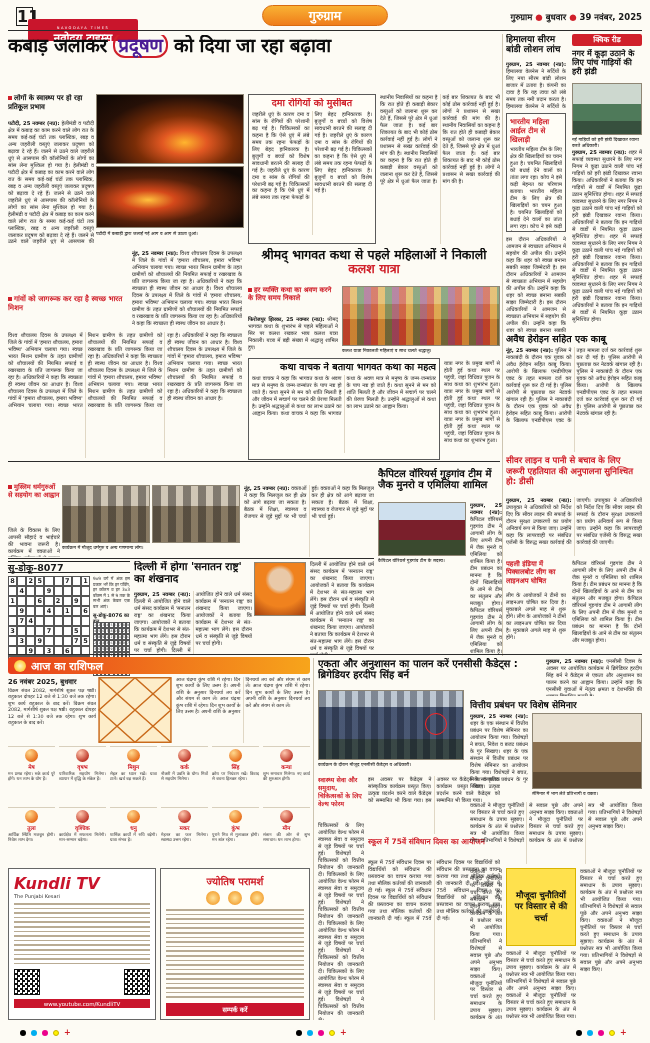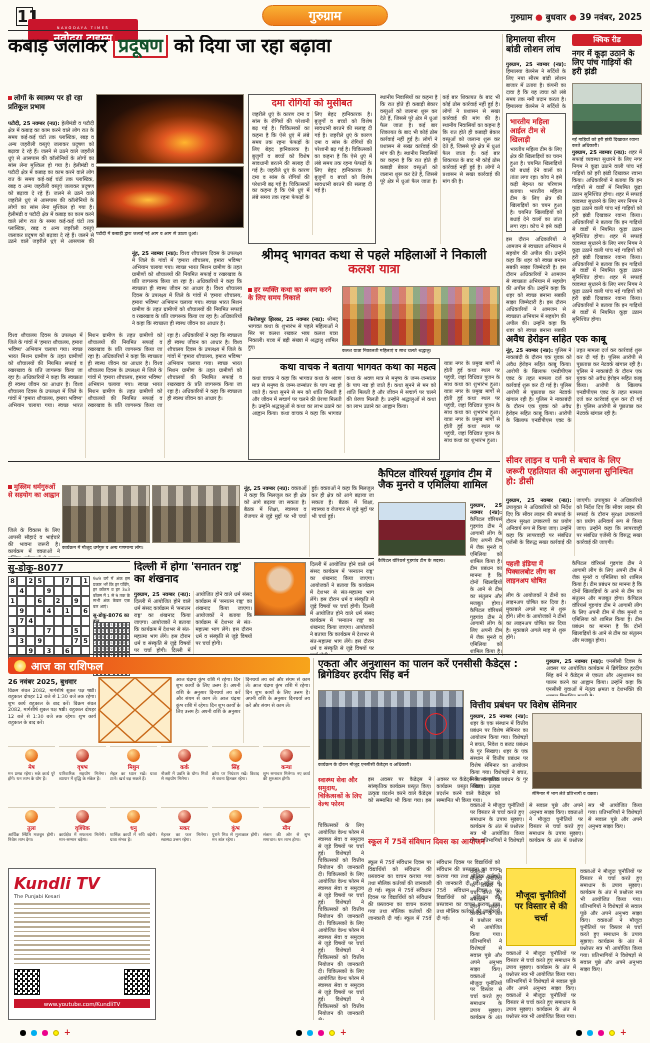--- a/index.html
+++ b/index.html
@@ -16,21 +16,21 @@
 .photo{position:absolute;border:1px solid #8f8674;overflow:hidden}
 .cap{font-size:4.7px;line-height:1.25;color:#111;overflow:hidden}
 .kick{font-weight:bold;color:#d0202a;line-height:1.25;overflow:hidden}
 .kick .sq,.bk .sq{display:inline-block;width:4px;height:4px;background:#d0202a;margin-right:2px}
 .box{border:1px solid #5a5a5a;padding:3px;background:#fffdf6;overflow:hidden}
 .rule{border-top:1.4px solid #2c2c2c}
 .vrule{border-left:1px solid #cdc4b0}
 #masthead-brand{background:#c9152c;color:#fff;text-align:center;border-radius:2px}
 #edition-pill{background:linear-gradient(180deg,#f9b234,#ef7d1a);border:1px solid #d96b10;border-radius:11px;color:#fff;font-weight:bold;text-align:center}
 #lead-subhead{background:#f7f0b4;border:1px solid #e4d98a;color:#16418c;font-weight:bold}
-.mark{color:#14532d;border:2px solid #d0202a;padding:0 3px;border-radius:1px}
+.mark{color:#4c1d95;border:2px solid #d0202a;padding:0 3px;border-radius:12px}
 .ph-fire1{background:radial-gradient(ellipse at 60% 70%,#ffb52e 0%,#e25822 18%,#7a2d07 40%,#261007 68%,#0d0704 100%)}
 .ph-fire2{background:radial-gradient(ellipse at 35% 55%,#ffc13d 0%,#d4481a 20%,#55200a 48%,#120905 85%)}
 .ph-proc{background:repeating-linear-gradient(90deg,rgba(214,60,40,.55) 0 7px,rgba(240,180,60,.55) 7px 14px,rgba(70,130,70,.5) 14px 21px,rgba(150,60,130,.5) 21px 28px),linear-gradient(180deg,#d9d3c6 0 30%,#c89a6d 30% 55%,#9c4527 55% 100%)}
 .ph-meet{background:repeating-linear-gradient(90deg,rgba(45,38,32,.55) 0 8px,rgba(120,100,80,.2) 8px 15px),linear-gradient(180deg,#e6dfcf 0 35%,#8d8068 35% 100%)}
 .ph-team{background:linear-gradient(180deg,#cfe0ee 0 32%,#7a1f2b 32% 72%,#3a4a2f 72% 100%)}
 .ph-ncc{background:repeating-linear-gradient(90deg,rgba(30,40,60,.5) 0 7px,rgba(90,110,140,.25) 7px 13px),linear-gradient(180deg,#dfe6ea 0 24%,#44506b 24% 70%,#2e3a2e 70% 100%)}
 .ph-fin{background:linear-gradient(180deg,#e8e0d0 0 38%,#8a6f4e 38% 78%,#5d4a33 78% 100%)}
 .ph-qr{background:linear-gradient(180deg,#cdd8cf 0 40%,#4f7a5a 40% 75%,#37503e 75% 100%)}
 .ph-sant{background:radial-gradient(circle at 50% 32%,#e9c9a8 0 24%,#f0821e 34% 62%,#a33f10 100%)}
 #sudoku-grid,#sudoku-sol{display:grid;grid-template-columns:repeat(9,1fr);grid-template-rows:repeat(9,1fr);background:#fff}
@@ -101,20 +101,21 @@
   <div class="abs cap" style="left:572px;top:137px;width:70px;height:10px">नई गाड़ियों को हरी झंडी दिखाकर रवाना करते अधिकारी।</div>
   <div class="abs body" style="left:572px;top:149px;width:70px;height:183px"><span class="dl">गुरुग्राम, 25 नवम्बर (नप्र):</span> <span>शहर में सफाई व्यवस्था सुधारने के लिए नगर निगम ने कूड़ा उठाने वाली पांच नई गाड़ियों को हरी झंडी दिखाकर रवाना किया। अधिकारियों ने बताया कि इन गाड़ियों से वार्डों में नियमित कूड़ा उठान सुनिश्चित होगा। शहर में सफाई व्यवस्था सुधारने के लिए नगर निगम ने कूड़ा उठाने वाली पांच नई गाड़ियों को हरी झंडी दिखाकर रवाना किया। अधिकारियों ने बताया कि इन गाड़ियों से वार्डों में नियमित कूड़ा उठान सुनिश्चित होगा। शहर में सफाई व्यवस्था सुधारने के लिए नगर निगम ने कूड़ा उठाने वाली पांच नई गाड़ियों को हरी झंडी दिखाकर रवाना किया। अधिकारियों ने बताया कि इन गाड़ियों से वार्डों में नियमित कूड़ा उठान सुनिश्चित होगा। शहर में सफाई व्यवस्था सुधारने के लिए नगर निगम ने कूड़ा उठाने वाली पांच नई गाड़ियों को हरी झंडी दिखाकर रवाना किया। अधिकारियों ने बताया कि इन गाड़ियों से वार्डों में नियमित कूड़ा उठान सुनिश्चित होगा।</span></div>
   <div class="abs body" style="left:506px;top:236px;width:60px;height:96px">इस दौरान अधिकारियों ने आमजन से स्वच्छता अभियान में सहयोग की अपील की। उन्होंने कहा कि शहर को स्वच्छ बनाना सबकी साझा जिम्मेदारी है। इस दौरान अधिकारियों ने आमजन से स्वच्छता अभियान में सहयोग की अपील की। उन्होंने कहा कि शहर को स्वच्छ बनाना सबकी साझा जिम्मेदारी है। इस दौरान अधिकारियों ने आमजन से स्वच्छता अभियान में सहयोग की अपील की। उन्होंने कहा कि शहर को स्वच्छ बनाना सबकी साझा जिम्मेदारी है।</div>
 
   <div class="abs hl" style="left:506px;top:334px;width:136px;height:11px;font-size:9.5px">अवैध हेरोइन सहित एक काबू</div>
   <div class="abs body c2" style="left:506px;top:347px;width:136px;height:105px"><span class="dl">नूंह, 25 नवम्बर (नप्र):</span> <span>पुलिस ने नाकाबंदी के दौरान एक युवक को अवैध हेरोइन सहित काबू किया। आरोपी के खिलाफ एनडीपीएस एक्ट के तहत मामला दर्ज कर कार्रवाई शुरू कर दी गई है। पुलिस आरोपी से पूछताछ कर नेटवर्क खंगाल रही है। पुलिस ने नाकाबंदी के दौरान एक युवक को अवैध हेरोइन सहित काबू किया। आरोपी के खिलाफ एनडीपीएस एक्ट के तहत मामला दर्ज कर कार्रवाई शुरू कर दी गई है। पुलिस आरोपी से पूछताछ कर नेटवर्क खंगाल रही है। पुलिस ने नाकाबंदी के दौरान एक युवक को अवैध हेरोइन सहित काबू किया। आरोपी के खिलाफ एनडीपीएस एक्ट के तहत मामला दर्ज कर कार्रवाई शुरू कर दी गई है। पुलिस आरोपी से पूछताछ कर नेटवर्क खंगाल रही है।</span></div>
 
   <div class="abs kick" style="left:506px;top:455px;width:136px;height:40px;font-size:8.5px">सीवर लाइन व पानी से बचाव के लिए जरूरी एहतियात की अनुपालना सुनिश्चित हो: डीसी</div>
   <div class="abs body c2" style="left:506px;top:497px;width:136px;height:59px"><span class="dl">गुरुग्राम, 25 नवम्बर (नप्र):</span> <span>उपायुक्त ने अधिकारियों को निर्देश दिए कि सीवर लाइन की सफाई के दौरान सुरक्षा उपकरणों का प्रयोग अनिवार्य रूप से किया जाए। उन्होंने कहा कि लापरवाही पर संबंधित एजेंसी के विरुद्ध सख्त कार्रवाई की जाएगी। उपायुक्त ने अधिकारियों को निर्देश दिए कि सीवर लाइन की सफाई के दौरान सुरक्षा उपकरणों का प्रयोग अनिवार्य रूप से किया जाए। उन्होंने कहा कि लापरवाही पर संबंधित एजेंसी के विरुद्ध सख्त कार्रवाई की जाएगी।</span></div>
 
+  <div class="abs kick" style="left:8px;top:294px;width:122px;height:24px;font-size:7.2px"><span class="sq"></span><span>गांवों को जागरूक कर रहा है स्वच्छ भारत मिशन</span></div>
   <div class="abs body" style="left:132px;top:250px;width:110px;height:78px"><span class="dl">नूंह, 25 नवम्बर (नप्र):</span> <span>विश्व शौचालय दिवस के उपलक्ष्य में जिले के गांवों में 'हमारा शौचालय, हमारा भविष्य' अभियान चलाया गया। स्वच्छ भारत मिशन ग्रामीण के तहत ग्रामीणों को शौचालयों की नियमित सफाई व रखरखाव के प्रति जागरूक किया जा रहा है। अधिकारियों ने कहा कि स्वच्छता ही स्वस्थ जीवन का आधार है। विश्व शौचालय दिवस के उपलक्ष्य में जिले के गांवों में 'हमारा शौचालय, हमारा भविष्य' अभियान चलाया गया। स्वच्छ भारत मिशन ग्रामीण के तहत ग्रामीणों को शौचालयों की नियमित सफाई व रखरखाव के प्रति जागरूक किया जा रहा है। अधिकारियों ने कहा कि स्वच्छता ही स्वस्थ जीवन का आधार है।</span></div>
   <div class="abs body c3" style="left:8px;top:332px;width:234px;height:126px">विश्व शौचालय दिवस के उपलक्ष्य में जिले के गांवों में 'हमारा शौचालय, हमारा भविष्य' अभियान चलाया गया। स्वच्छ भारत मिशन ग्रामीण के तहत ग्रामीणों को शौचालयों की नियमित सफाई व रखरखाव के प्रति जागरूक किया जा रहा है। अधिकारियों ने कहा कि स्वच्छता ही स्वस्थ जीवन का आधार है। विश्व शौचालय दिवस के उपलक्ष्य में जिले के गांवों में 'हमारा शौचालय, हमारा भविष्य' अभियान चलाया गया। स्वच्छ भारत मिशन ग्रामीण के तहत ग्रामीणों को शौचालयों की नियमित सफाई व रखरखाव के प्रति जागरूक किया जा रहा है। अधिकारियों ने कहा कि स्वच्छता ही स्वस्थ जीवन का आधार है। विश्व शौचालय दिवस के उपलक्ष्य में जिले के गांवों में 'हमारा शौचालय, हमारा भविष्य' अभियान चलाया गया। स्वच्छ भारत मिशन ग्रामीण के तहत ग्रामीणों को शौचालयों की नियमित सफाई व रखरखाव के प्रति जागरूक किया जा रहा है। अधिकारियों ने कहा कि स्वच्छता ही स्वस्थ जीवन का आधार है। विश्व शौचालय दिवस के उपलक्ष्य में जिले के गांवों में 'हमारा शौचालय, हमारा भविष्य' अभियान चलाया गया। स्वच्छ भारत मिशन ग्रामीण के तहत ग्रामीणों को शौचालयों की नियमित सफाई व रखरखाव के प्रति जागरूक किया जा रहा है। अधिकारियों ने कहा कि स्वच्छता ही स्वस्थ जीवन का आधार है।</div>
 
   <div class="abs hl" style="left:248px;top:248px;width:252px;height:34px;font-size:12.5px;text-align:center">
     <span>श्रीमद् भागवत कथा से पहले महिलाओं ने निकाली </span><span class="red">कलश यात्रा</span>
   </div>
   <div class="abs kick" style="left:248px;top:286px;width:90px;height:28px;font-size:6.8px"><span class="sq"></span><span>हर व्यक्ति कथा का श्रवण करने के लिए समय निकाले</span></div>
   <div class="abs body" style="left:248px;top:316px;width:90px;height:38px"><span class="dl">फिरोजपुर झिरका, 25 नवम्बर (नप्र):</span> <span>श्रीमद् भागवत कथा के शुभारंभ से पहले महिलाओं ने सिर पर कलश रखकर भव्य कलश यात्रा निकाली। यात्रा में बड़ी संख्या में श्रद्धालु शामिल हुए।</span></div>
   <div class="photo ph-proc" style="left:342px;top:286px;width:158px;height:60px"></div>
   <div class="abs cap" style="left:342px;top:348px;width:158px;height:9px">कलश यात्रा निकालती महिलाएं व साथ चलते श्रद्धालु।</div>
@@ -396,20 +397,30 @@
   <div class="abs" style="left:8px;top:868px;width:148px;height:152px;border:1px solid #666;background:#fff;padding:5px">
     <div class="b" style="font-size:16px;color:#c9152c;font-style:italic">Kundli TV</div>
     <div style="font-size:5px;color:#333;margin-bottom:4px">The Punjabi Kesari</div>
     <div class="tpat" style="height:62px;margin-bottom:4px"></div>
     <div style="display:flex;justify-content:space-between;align-items:flex-end">
       <div class="qrcode" style="width:26px;height:26px"></div>
       <div class="qrcode" style="width:26px;height:26px"></div>
     </div>
     <div style="background:#c9152c;color:#fff;font-size:5.5px;text-align:center;margin-top:4px;padding:1.5px">www.youtube.com/KundliTV</div>
   </div>
+  <div class="abs" style="left:160px;top:868px;width:150px;height:152px;border:1px solid #666;background:#fffef8;padding:5px">
+    <div class="b red" style="font-size:10px;text-align:center;margin-bottom:3px">ज्योतिष परामर्श</div>
+    <div style="display:flex;justify-content:center;gap:8px;margin-bottom:4px">
+      <span style="width:14px;height:14px;border-radius:50%;background:radial-gradient(#ffe29a,#ef8c12)"></span>
+      <span style="width:14px;height:14px;border-radius:50%;background:radial-gradient(#ffe29a,#ef8c12)"></span>
+      <span style="width:14px;height:14px;border-radius:50%;background:radial-gradient(#ffe29a,#ef8c12)"></span>
+    </div>
+    <div class="tpat" style="height:90px;margin-bottom:4px"></div>
+    <div style="background:#c9152c;color:#fff;font-size:6.5px;font-weight:bold;text-align:center;padding:2px">सम्पर्क करें</div>
+  </div>
 
   <div class="abs vrule" style="left:313px;top:658px;height:362px"></div>
   <div class="abs hl" style="left:318px;top:658px;width:224px;height:30px;font-size:10px">एकता और अनुशासन का पालन करें एनसीसी कैडेट्स : ब्रिगेडियर हरदीप सिंह बर्न</div>
   <div class="abs body" style="left:546px;top:658px;width:96px;height:38px"><span class="dl">गुरुग्राम, 25 नवम्बर (नप्र):</span> <span>एनसीसी दिवस के अवसर पर आयोजित कार्यक्रम में ब्रिगेडियर हरदीप सिंह बर्न ने कैडेट्स से एकता और अनुशासन का पालन करने का आह्वान किया। उन्होंने कहा कि एनसीसी युवाओं में नेतृत्व क्षमता व देशभक्ति की भावना विकसित करती है।</span></div>
   <div class="photo ph-ncc" style="left:318px;top:690px;width:146px;height:70px">
     <span class="redcircle" style="right:16px;top:22px;width:22px;height:22px"></span>
   </div>
   <div class="abs cap" style="left:318px;top:762px;width:146px;height:10px">कार्यक्रम के दौरान मौजूद एनसीसी कैडेट्स व अधिकारी।</div>
 
   <div class="abs hl" style="left:470px;top:700px;width:172px;height:11px;font-size:9px">वित्तीय प्रबंधन पर विशेष सेमिनार</div>

